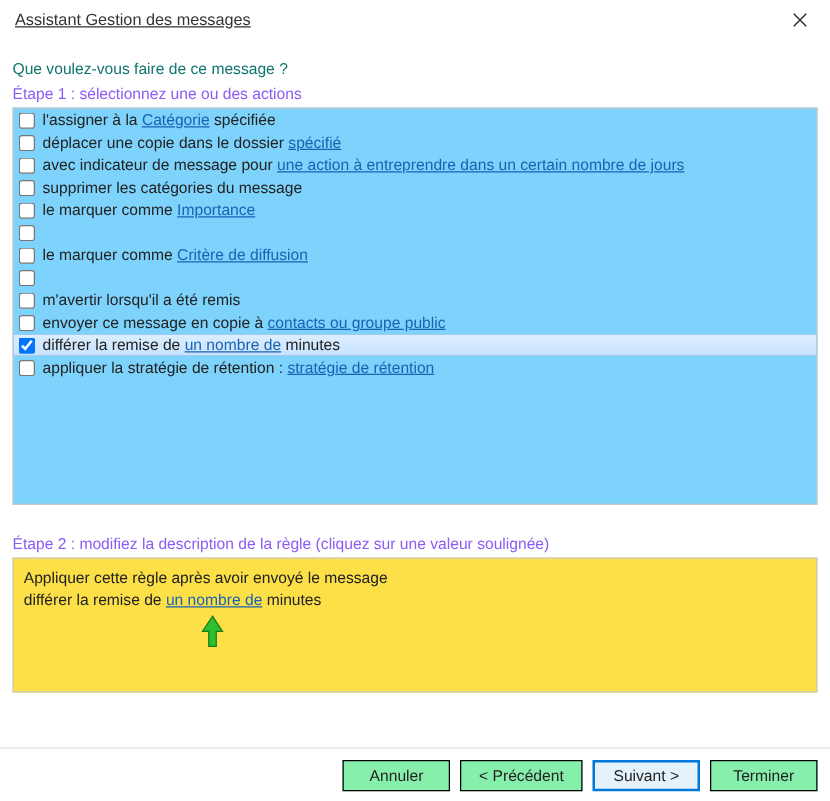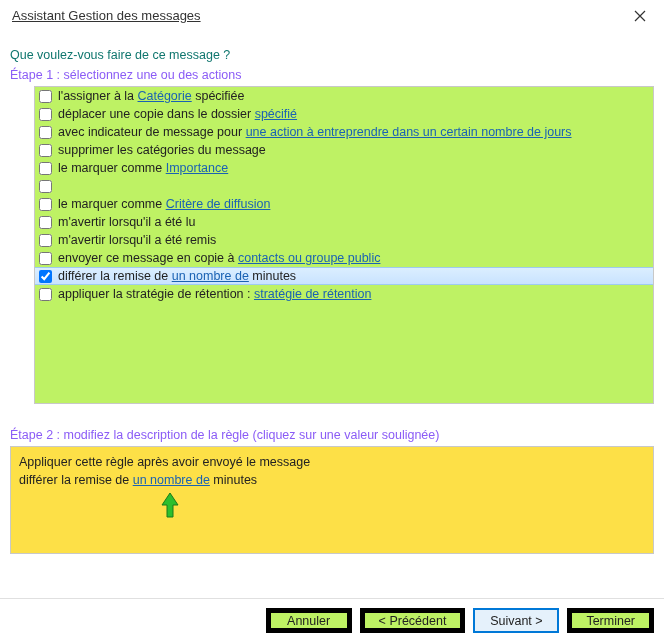--- a/index.html
+++ b/index.html
@@ -40,22 +40,21 @@
     color: #0f766e;
   }
   .step-label {
     margin: 2px 0 4px 0;
     color: #8b5cf6;
   }
   .actions-box {
     border: 1px solid #c8c8c8;
     height: 318px;
     overflow: auto;
-    background: #bef264;
-    margin-left: 24px;
+    background: #7dd3fc;
   }
   .action-row {
     display: flex;
     align-items: center;
     height: 18px;
     padding: 0 2px;
     white-space: nowrap;
   }
   .action-row input[type=checkbox] {
     margin: 0 6px 0 2px;
@@ -94,22 +93,22 @@
   .button-bar {
     position: absolute;
     bottom: 8px;
     right: 10px;
     display: flex;
     gap: 8px;
   }
   .btn {
     min-width: 86px;
     height: 25px;
-    border: 5px solid #000000;
-    background: #bef264;
+    border: 1px solid #000000;
+    background: #86efac;
     font-family: inherit;
     font-size: 12.5px;
     color: #222;
     padding: 0 14px;
     cursor: pointer;
   }
   .btn.primary {
     border: 2px solid #0078d7;
     background: #e5f1fb;
   }
@@ -159,21 +158,20 @@
       </div>
       <div class="action-row">
         <input type="checkbox" style="">
       </div>
       <div class="action-row">
         <input type="checkbox" style="">
         <span><span>le marquer comme </span><span class="link">Critère de diffusion</span></span>
       </div>
       <div class="action-row">
         <input type="checkbox" style="">
-        <span><span>m'avertir lorsqu'il a été lu</span></span>
       </div>
       <div class="action-row">
         <input type="checkbox" style="">
         <span><span>m'avertir lorsqu'il a été remis</span></span>
       </div>
       <div class="action-row">
         <input type="checkbox" style="">
         <span><span>envoyer ce message en copie à </span><span class="link">contacts ou groupe public</span></span>
       </div>
       <div class="action-row selected">

